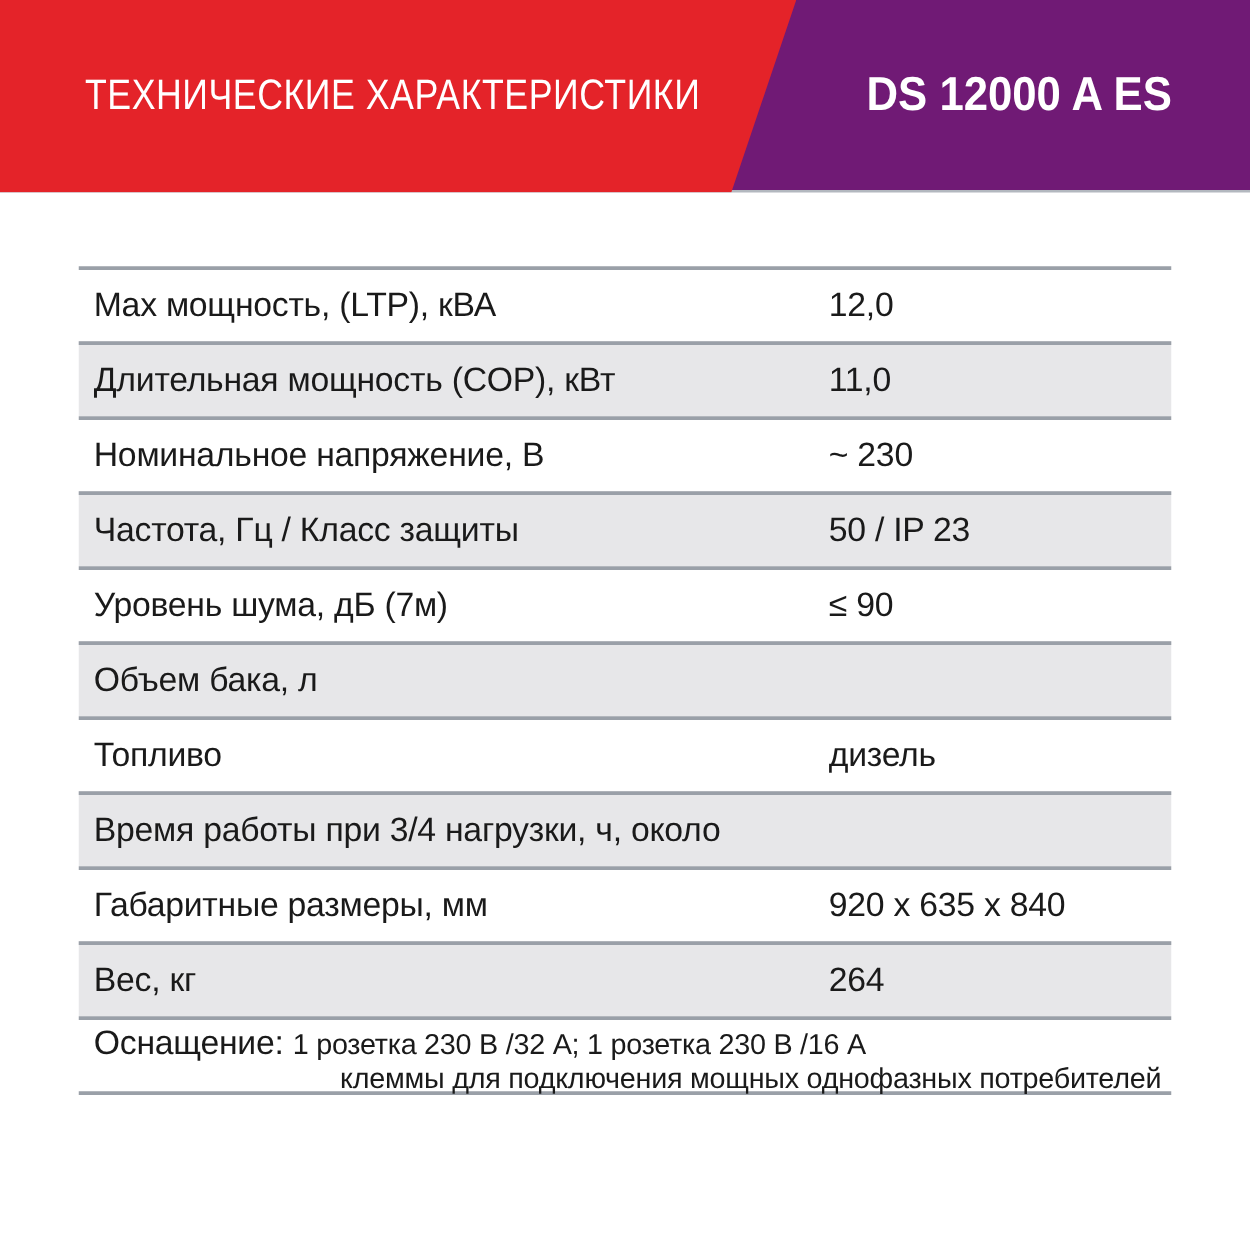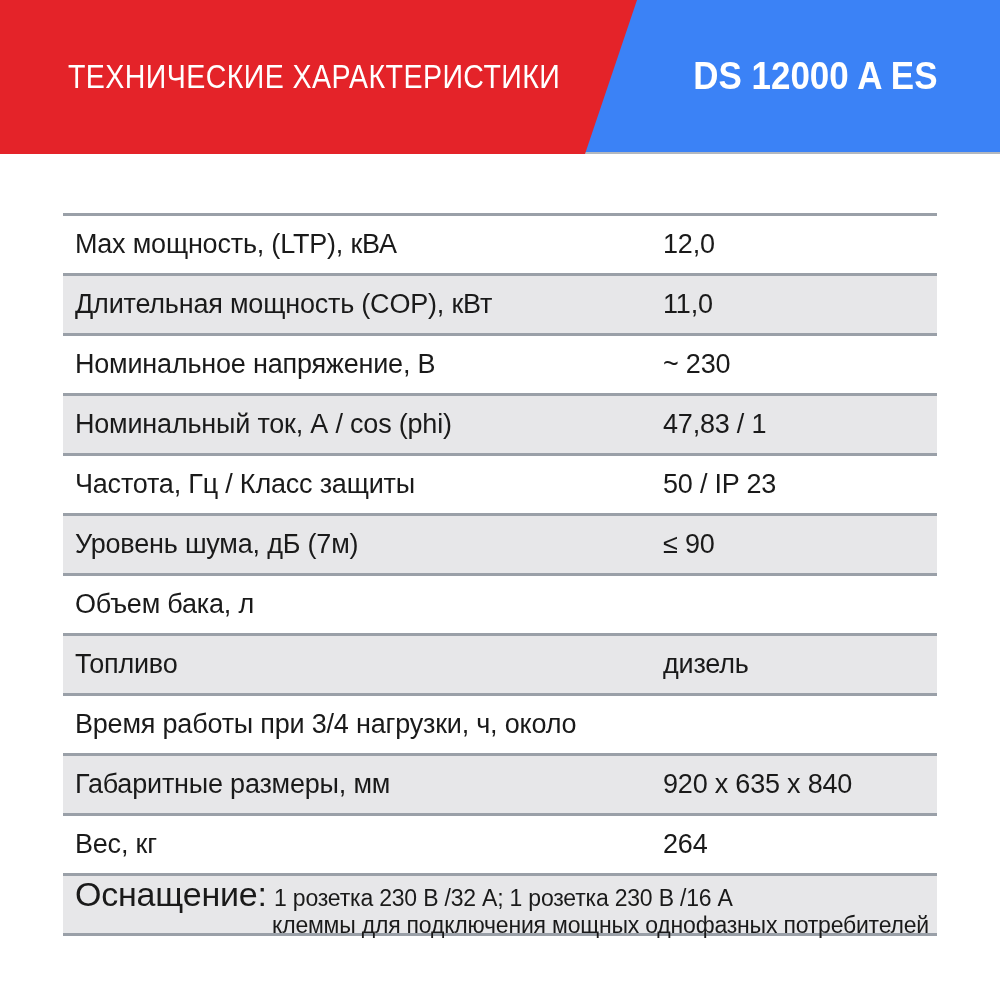--- a/index.html
+++ b/index.html
@@ -9,21 +9,21 @@
     font-family:"Liberation Sans", sans-serif;
     color:#1a1a1a;
     position:relative;
     overflow:hidden;
   }
 
   
   .banner{
     position:relative;
     width:1000px;height:152px;
-    background:#3b82f6;
+    background:#701a75;
   }
   .banner::after{
     content:"";
     position:absolute;left:0;right:0;bottom:-2px;height:2px;
     background:#b3b8bf;
   }
   .red-shape{
     position:absolute;top:0;left:0;
     width:660px;height:154px;
     background:#e42329;
@@ -88,21 +88,21 @@
   
   .spec-row.equipment{
     display:block;
     padding:4px 8px 0 12px;
   }
   .eq-line1{
     white-space:nowrap;
     line-height:28px;
   }
   .eq-label{
-    font-size:34px;
+    font-size:27px;
   }
   .eq-text{
     font-size:23px;
   }
   .eq-line2{
     text-align:right;
     white-space:nowrap;
     line-height:26px;
   }
 </style>
@@ -120,24 +120,20 @@
     <div class="spec-label">Max мощность, (LTP), кВА</div>
     <div class="spec-value">12,0</div>
   </div>
   <div class="spec-row">
     <div class="spec-label">Длительная мощность (COP), кВт</div>
     <div class="spec-value">11,0</div>
   </div>
   <div class="spec-row">
     <div class="spec-label">Номинальное напряжение, В</div>
     <div class="spec-value">~ 230</div>
-  </div>
-  <div class="spec-row">
-    <div class="spec-label">Номинальный ток, А / cos (phi)</div>
-    <div class="spec-value">47,83 / 1</div>
   </div>
   <div class="spec-row">
     <div class="spec-label">Частота, Гц / Класс защиты</div>
     <div class="spec-value">50 / IP 23</div>
   </div>
   <div class="spec-row">
     <div class="spec-label">Уровень шума, дБ (7м)</div>
     <div class="spec-value">≤ 90</div>
   </div>
   <div class="spec-row">

